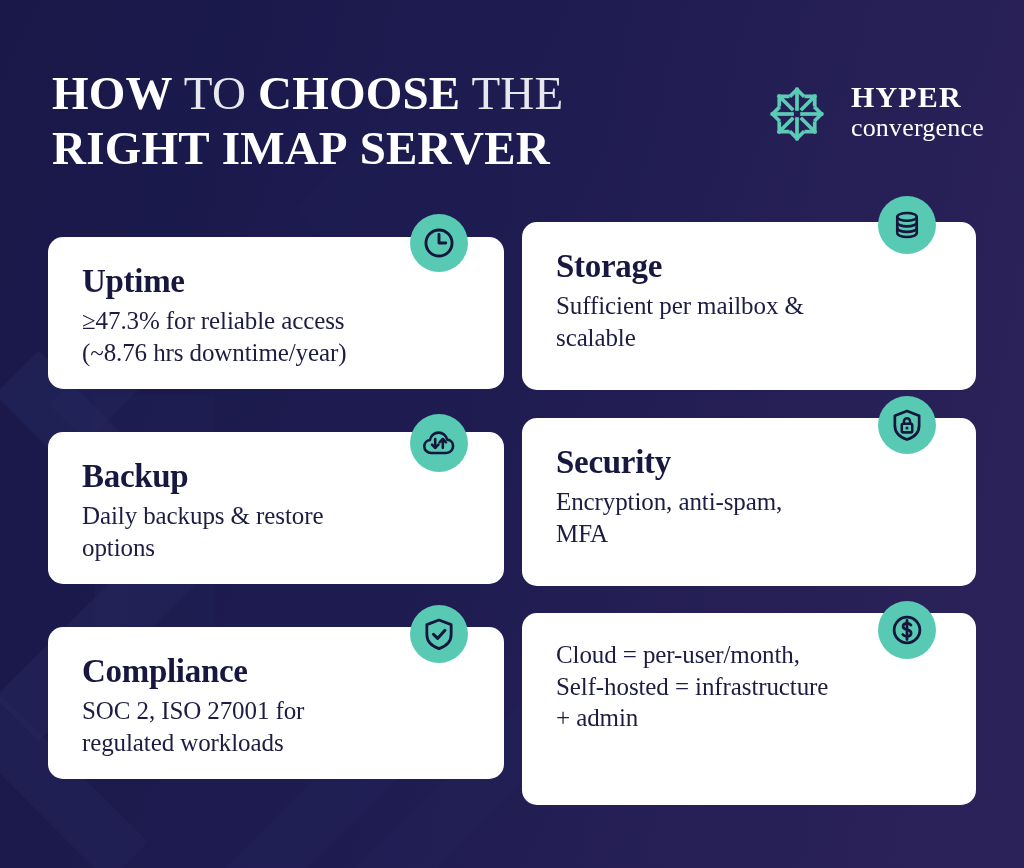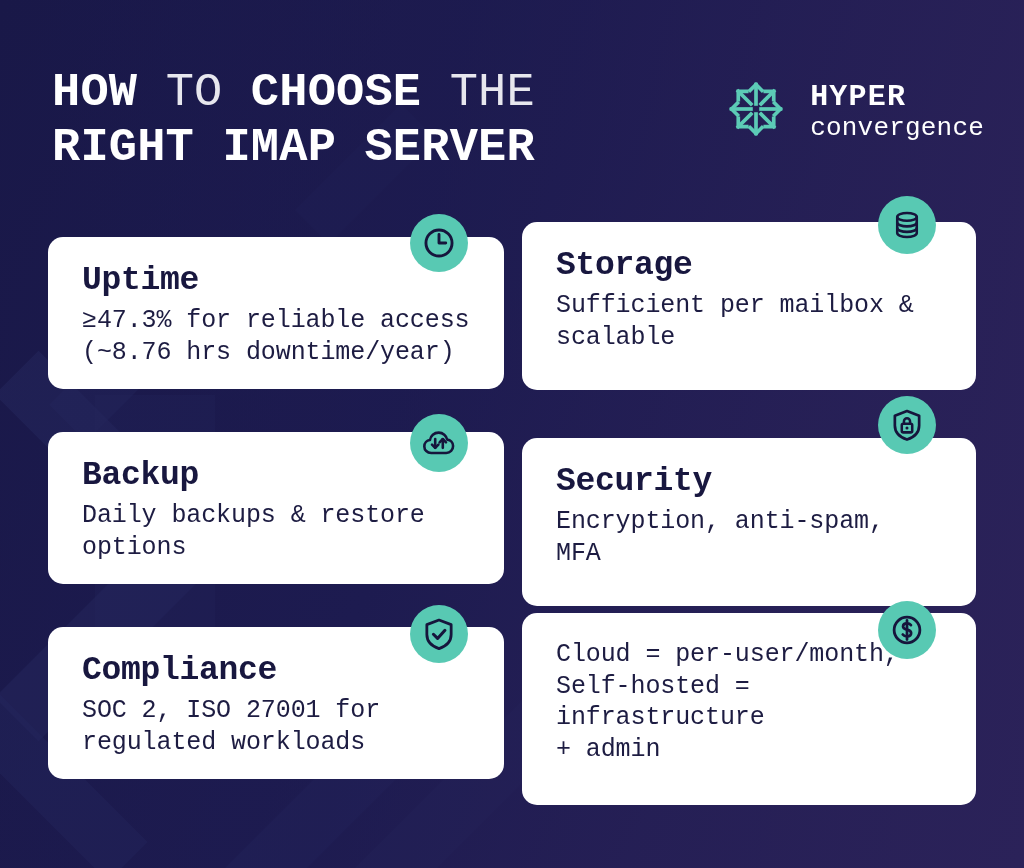--- a/index.html
+++ b/index.html
@@ -6,21 +6,21 @@
   html, body {
     margin: 0;
     padding: 0;
     background: #13123a;
   }
   .canvas {
     position: relative;
     width: 1024px;
     height: 868px;
     overflow: hidden;
-    font-family: Liberation Mono, monospace;
+    font-family: Liberation Serif, serif;
     background: linear-gradient(115deg, #191848 0%, #1d1b50 45%, #262056 72%, #2b2259 100%);
   }
 
   
   .bg-deco {
     position: absolute;
     inset: 0;
     pointer-events: none;
     overflow: hidden;
   }
@@ -62,21 +62,21 @@
     font-weight: 400;
     max-width: 600px;
     text-transform: uppercase;
   }
   .title .b { font-weight: 800; color: #ffffff; }
   .title .l { font-weight: 400; color: #e7e7ee; }
 
   
   .logo {
     display: flex;
-    align-items: flex-start;
+    align-items: flex-end;
     gap: 27px;
     margin-top: 16px;
   }
   .logo-mark { width: 54px; height: 54px; flex: none; display:block; }
   .logo-words { line-height: 1; }
   .logo-top {
     color: #ffffff;
     font-size: 30px;
     font-weight: 800;
     letter-spacing: 1.2px;
@@ -124,21 +124,21 @@
     letter-spacing: -.1px;
     white-space: pre-line;
   }
 
   
   .card.uptime     { left: 48px;  top: 237px; width: 456px; height: 152px; }
   .card.backup     { left: 48px;  top: 432px; width: 456px; height: 152px; }
   .card.compliance { left: 48px;  top: 627px; width: 456px; height: 152px; }
   
   .card.storage    { left: 522px; top: 222px; width: 454px; height: 168px; }
-  .card.security   { left: 522px; top: 438px; width: 454px; height: 168px; }
+  .card.security   { left: 522px; top: 418px; width: 454px; height: 168px; }
   .card.cost       { left: 522px; top: 613px; width: 454px; height: 192px; }
 
   
   .icon-badge {
     position: absolute;
     width: 58px;
     height: 58px;
     border-radius: 50%;
     background: #58c9b3;
     display: flex;

